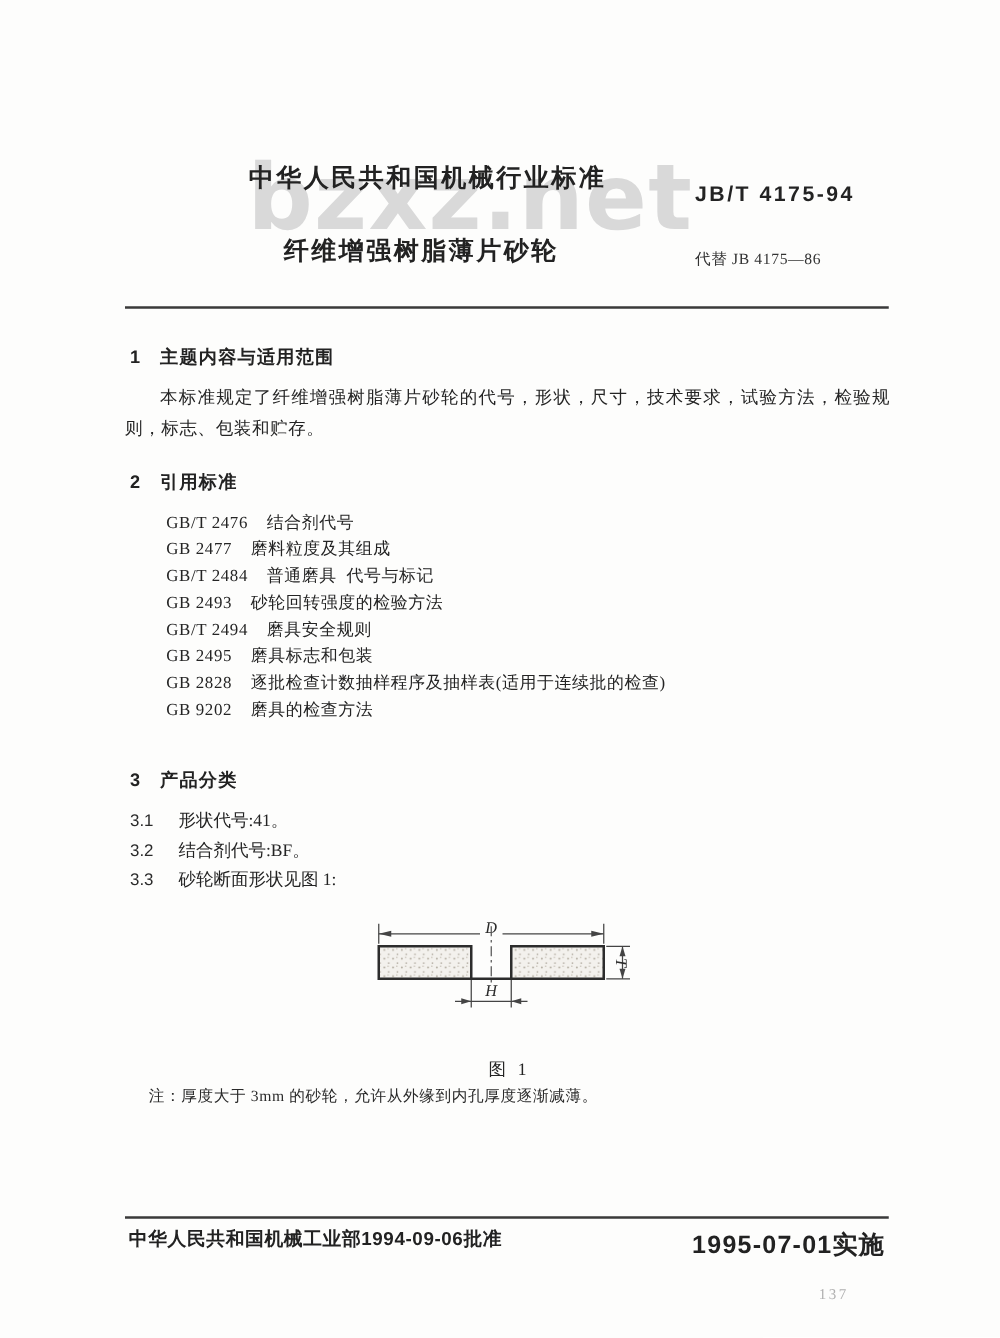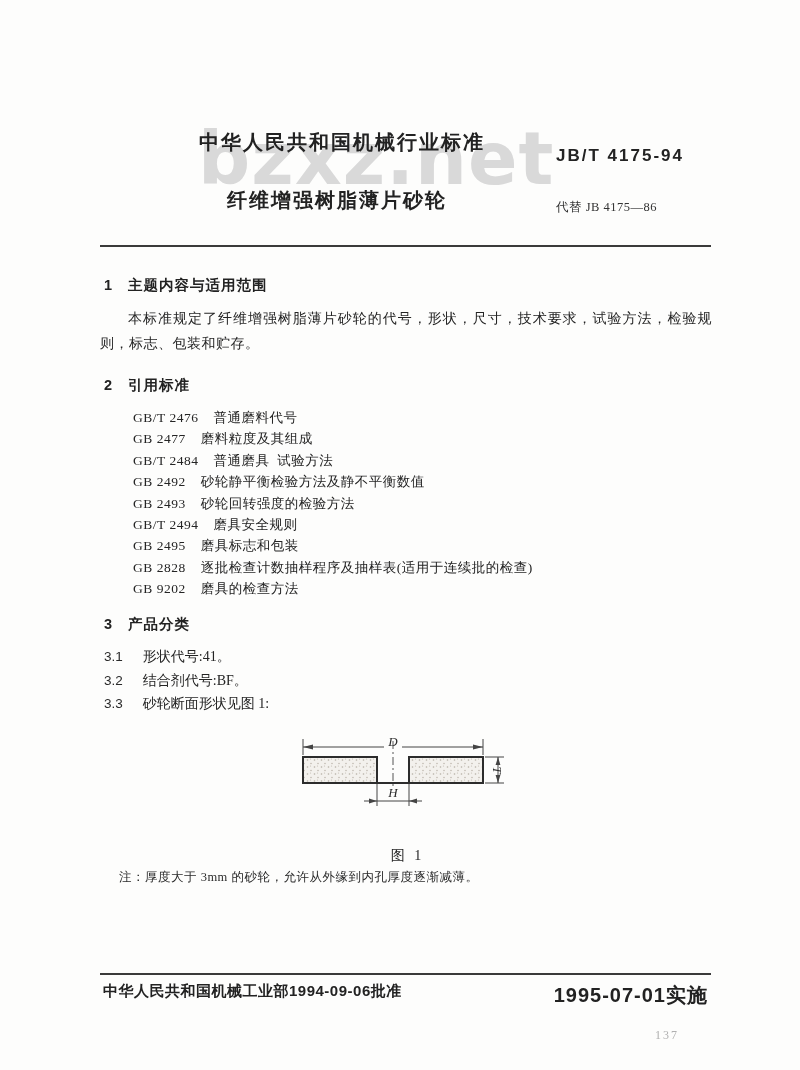--- a/index.html
+++ b/index.html
@@ -129,24 +129,23 @@
 
     <div class="sec-heading" id="sec1-heading">
       <span class="sec-num">1</span><span>主题内容与适用范围</span>
     </div>
     <div class="body-para" id="para1">本标准规定了纤维增强树脂薄片砂轮的代号，形状，尺寸，技术要求，试验方法，检验规则，标志、包装和贮存。</div>
 
     <div class="sec-heading" id="sec2-heading">
       <span class="sec-num">2</span><span>引用标准</span>
     </div>
     <div class="ref-list">
-      <div class="ref-row"><span class="ref-code">GB/T 2476</span><span class="ref-title">普通磨料代号</span></div>
+      <div class="ref-row"><span class="ref-code">GB/T 2476</span><span class="ref-title">结合剂代号</span></div>
       <div class="ref-row"><span class="ref-code">GB 2477</span><span class="ref-title">磨料粒度及其组成</span></div>
-      <div class="ref-row"><span class="ref-code">GB/T 2484</span><span class="ref-title">普通磨具  试验方法</span></div>
-      <div class="ref-row"><span class="ref-code">GB 2492</span><span class="ref-title">砂轮静平衡检验方法及静不平衡数值</span></div>
+      <div class="ref-row"><span class="ref-code">GB/T 2484</span><span class="ref-title">普通磨具  代号与标记</span></div>
       <div class="ref-row"><span class="ref-code">GB 2493</span><span class="ref-title">砂轮回转强度的检验方法</span></div>
       <div class="ref-row"><span class="ref-code">GB/T 2494</span><span class="ref-title">磨具安全规则</span></div>
       <div class="ref-row"><span class="ref-code">GB 2495</span><span class="ref-title">磨具标志和包装</span></div>
       <div class="ref-row"><span class="ref-code">GB 2828</span><span class="ref-title">逐批检查计数抽样程序及抽样表(适用于连续批的检查)</span></div>
       <div class="ref-row"><span class="ref-code">GB 9202</span><span class="ref-title">磨具的检查方法</span></div>
     </div>
 
     <div class="sec-heading" id="sec3-heading">
       <span class="sec-num">3</span><span>产品分类</span>
     </div>

